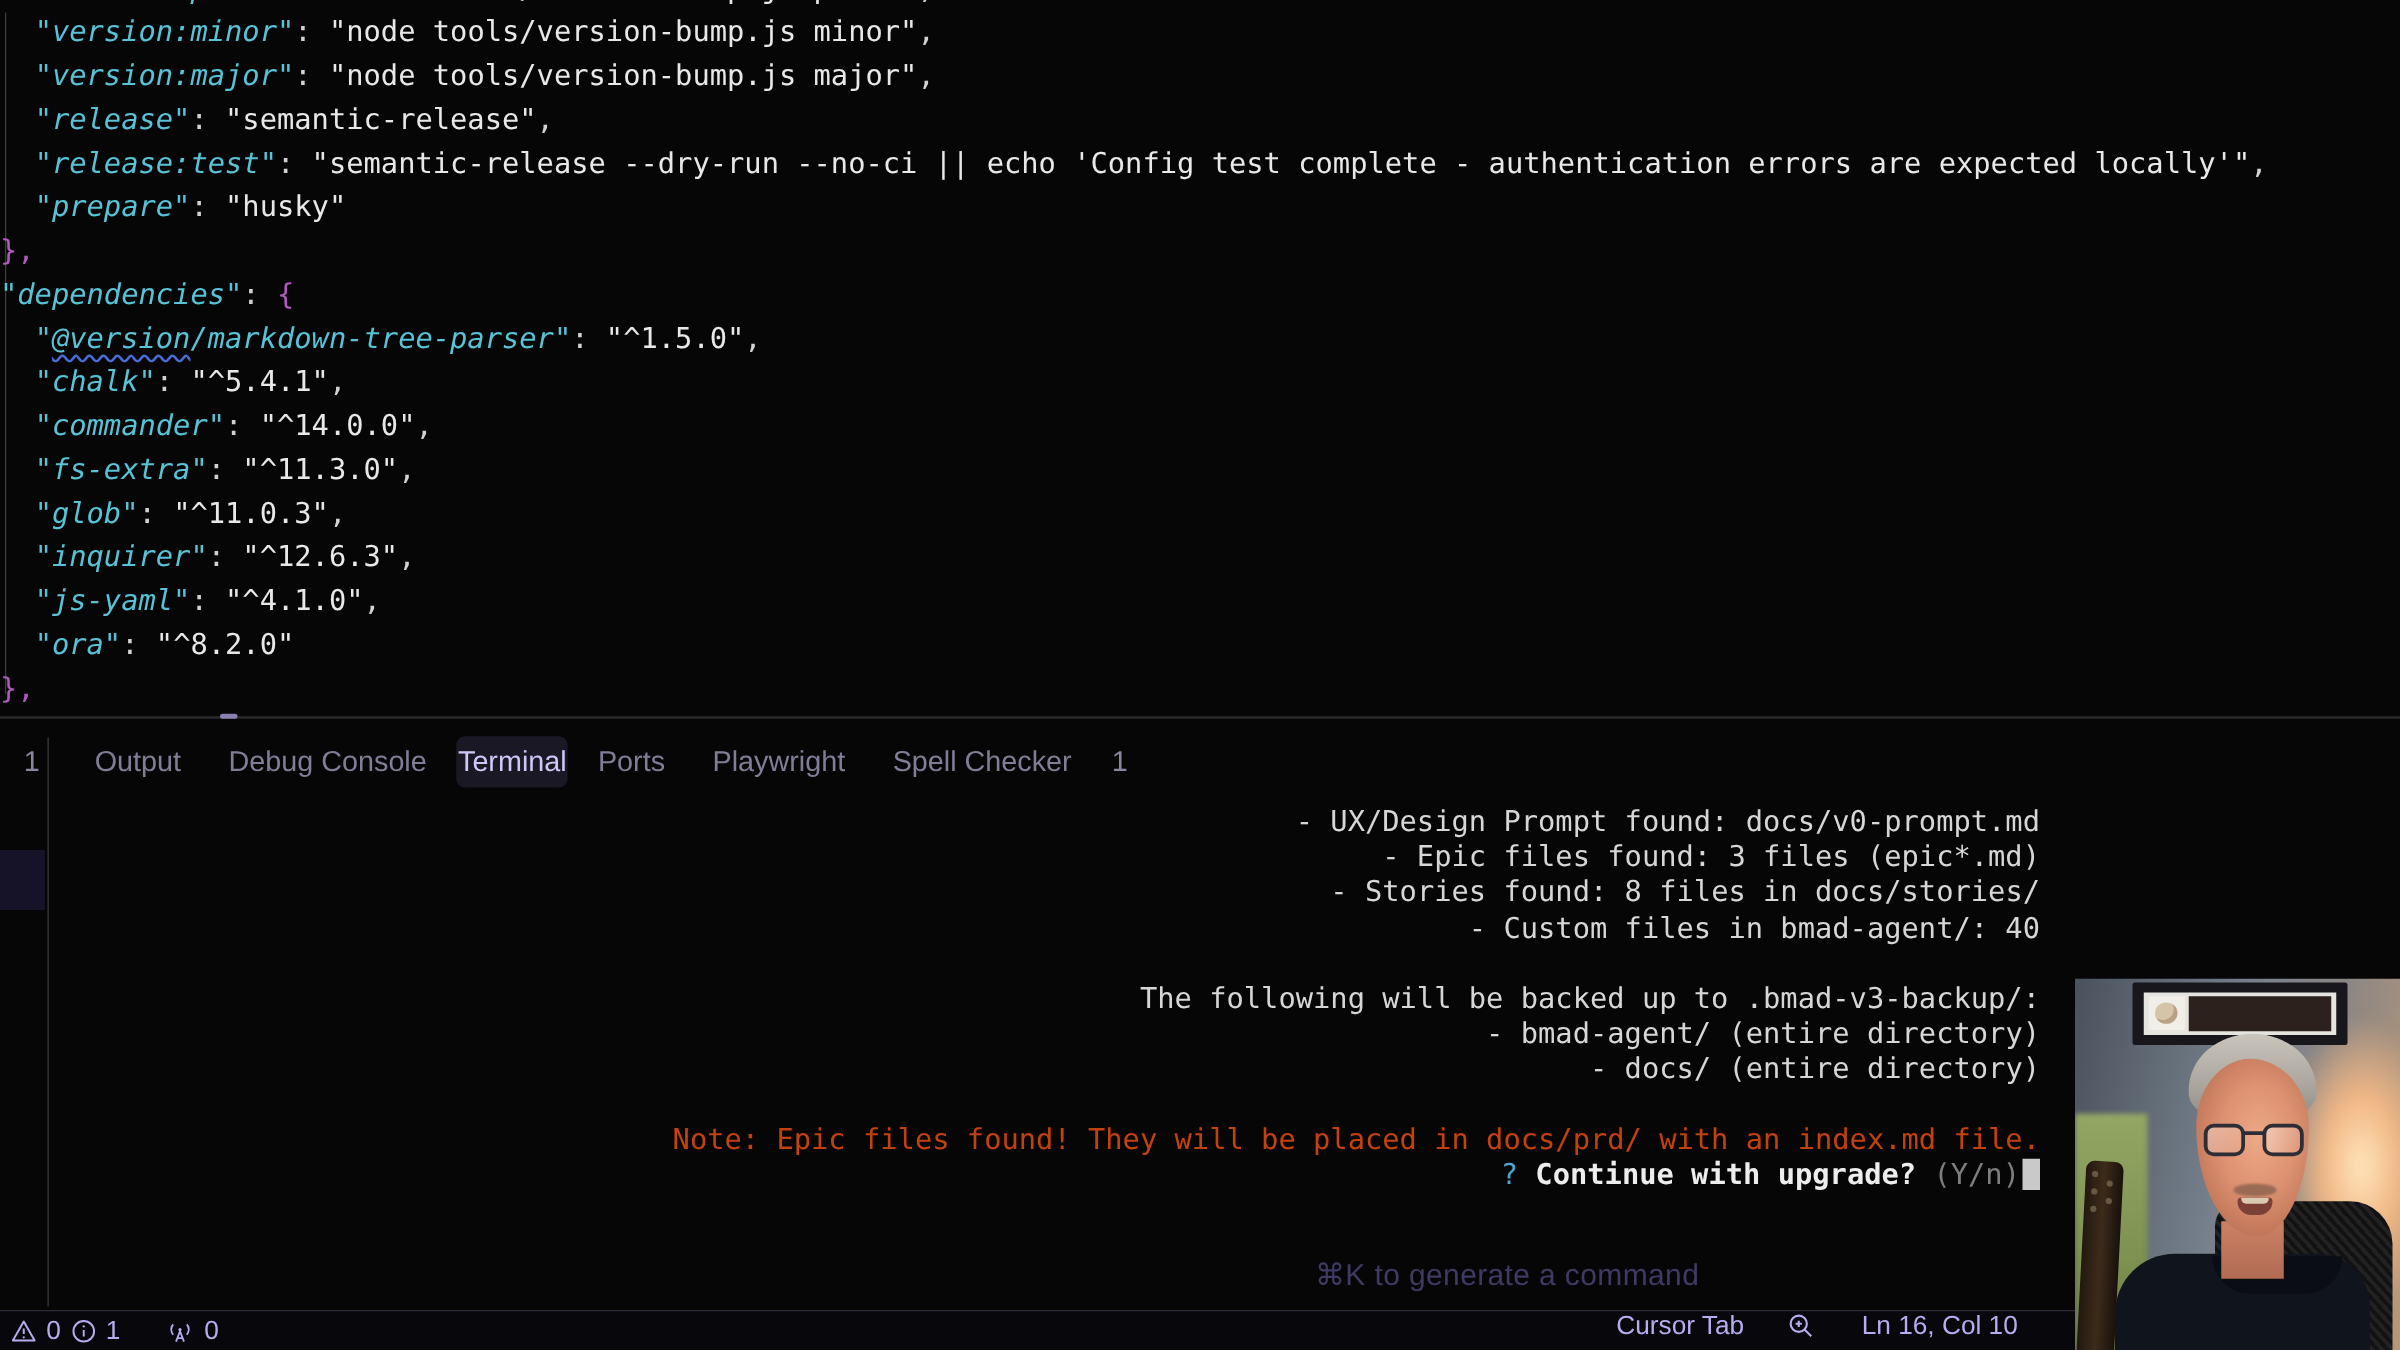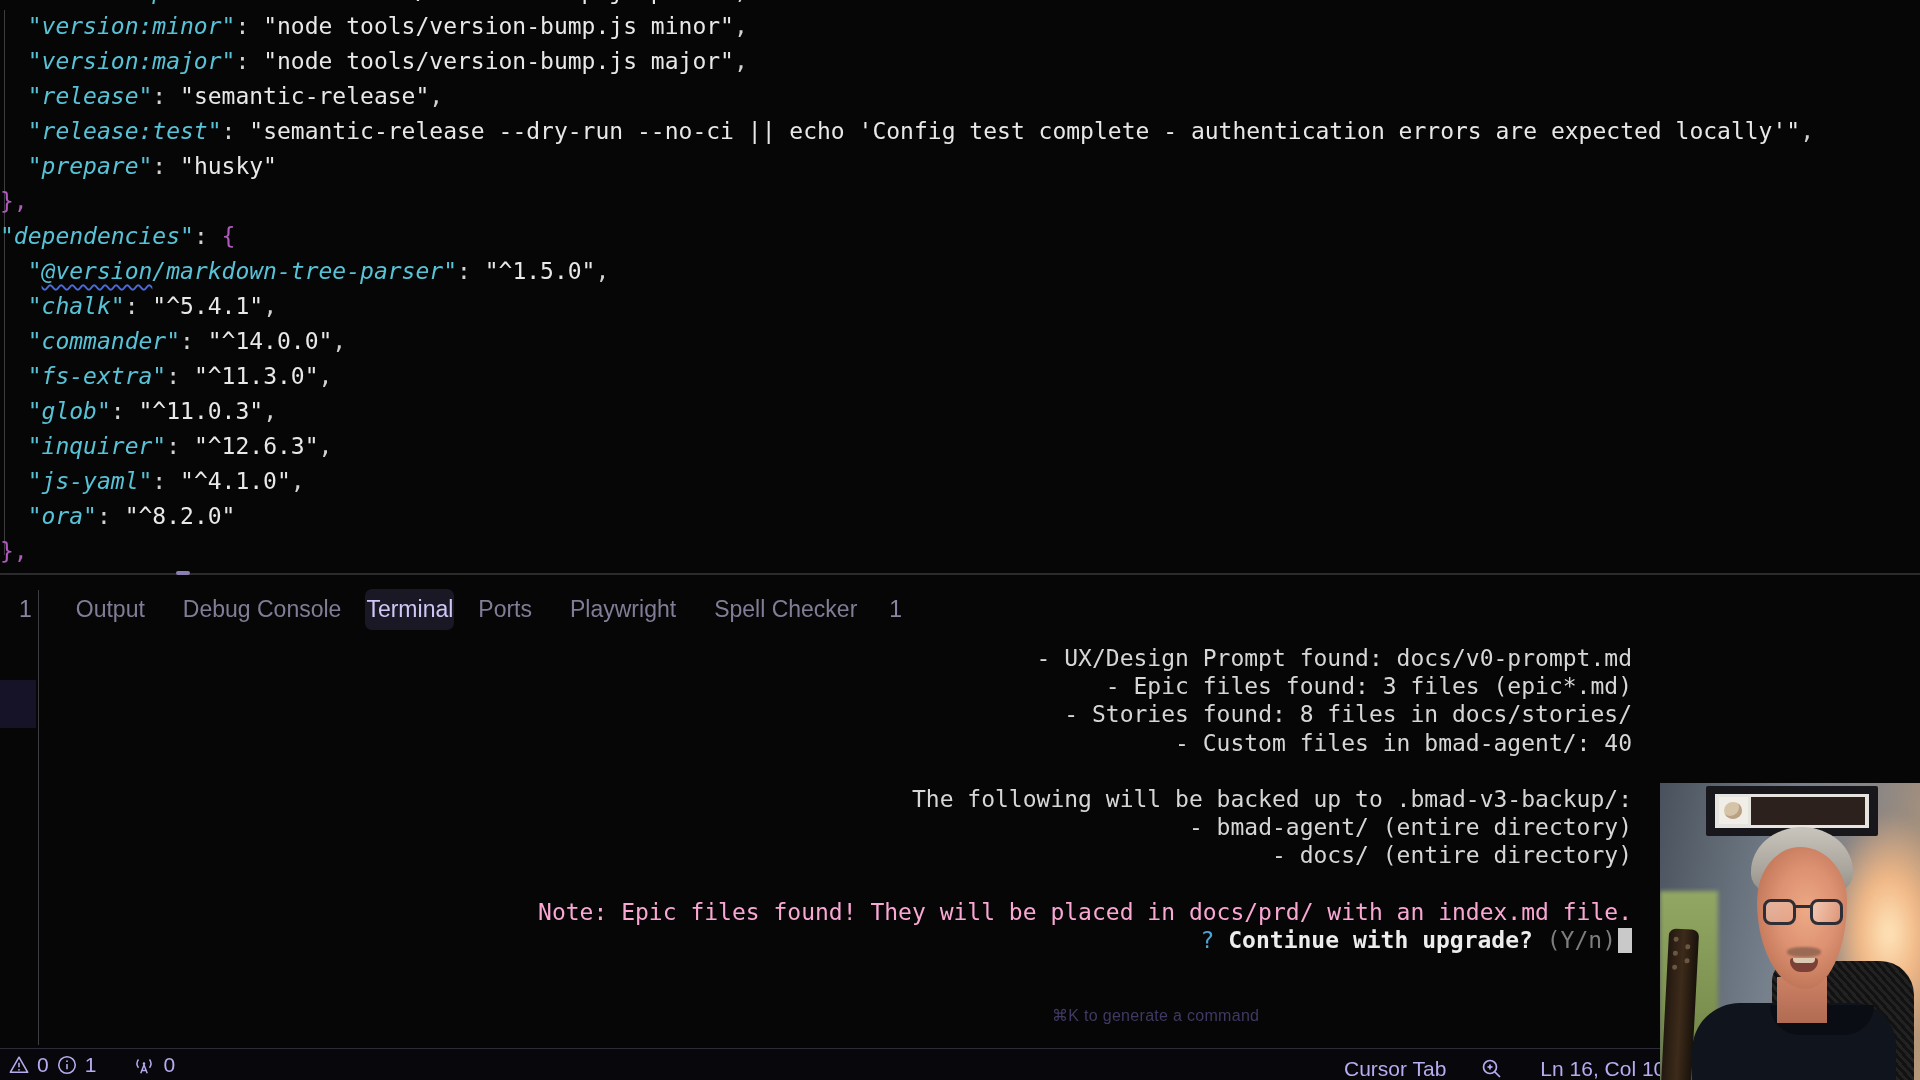--- a/index.html
+++ b/index.html
@@ -31,35 +31,35 @@
   .tab-badge{margin-right:44px;color:#8a85a0;}
   .tab.active{color:#cfc8f6;background:#1b1826;padding:7px 1px;margin-left:-14px;margin-right:24px;border-radius:7px;}
   .tab-badge.right{margin-left:-6px;margin-right:0;}
 
   
   .terminal{position:absolute;left:0;top:644px;width:1632px;height:360px;text-align:right;}
   .terminal-guide{position:absolute;left:38px;top:-54px;width:1px;height:455px;background:#4a4a50;opacity:.8;}
   .left-band{position:absolute;left:0;top:36px;width:36px;height:48px;background:#161329;}
   .t-line{margin-left:79px;height:28.2px;line-height:28.2px;white-space:pre;
           font-family:"DejaVu Sans Mono",monospace;font-size:23px;color:#d6d6d6;}
-  .t-green{color:#f9a8d4;margin-left:18px;}
+  .t-green{color:#c2410c;margin-left:18px;}
   .seg-pblue{color:#4da4d4;}
   .seg-pbold{color:#ededed;font-weight:bold;}
   .seg-pdim{color:#7e7e7e;}
   .seg-pcursor{display:inline-block;width:14px;height:25px;background:#c9c9c9;vertical-align:-5px;margin-left:2px;}
 
-  .hint{position:absolute;left:1052px;top:1006px;font-size:16px;color:#3e3a63;letter-spacing:.3px;}
+  .hint{position:absolute;left:1052px;top:1006px;font-size:24px;color:#3e3a63;letter-spacing:.3px;}
 
   
   .statusbar{position:absolute;left:0;top:1048px;width:1920px;height:32px;background:#08070b;
              border-top:1px solid #2e2a3a;color:#b9abf0;font-size:21px;}
   .sb-left{position:absolute;left:8px;top:0;height:32px;display:flex;align-items:center;gap:7px;}
   .sb-item{display:flex;align-items:center;gap:7px;cursor:pointer;}
   .sb-gap{width:22px;}
-  .sb-right{position:absolute;left:1344px;top:0;height:32px;display:flex;align-items:flex-end;}
+  .sb-right{position:absolute;left:1293px;top:0;height:32px;display:flex;align-items:flex-start;}
   .sb-cursortab{cursor:pointer;}
   .sb-zoom{margin-left:34px;cursor:pointer;display:flex;align-items:center;}
   .sb-pos{margin-left:36px;cursor:pointer;white-space:nowrap;}
   .sb-icon{display:inline-flex;align-items:center;}
 
   
   .webcam{position:absolute;left:1660px;top:783px;width:260px;height:297px;overflow:hidden;z-index:10;
           background:linear-gradient(100deg,#49525c 0%,#76808c 45%,#8b8684 70%,#b89878 100%);}
   .wc-wall-light{position:absolute;right:-34px;top:30px;width:130px;height:240px;
           background:radial-gradient(closest-side,#ffe7bd 0%,#f2b886 45%,rgba(242,184,134,0) 100%);filter:blur(6px);}

